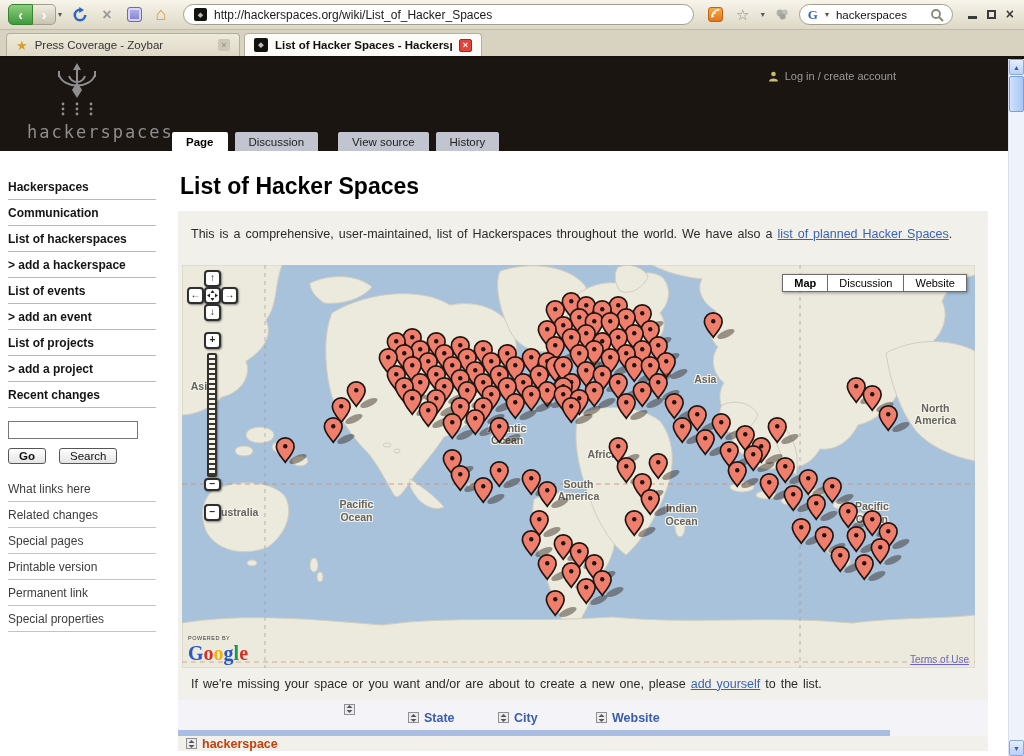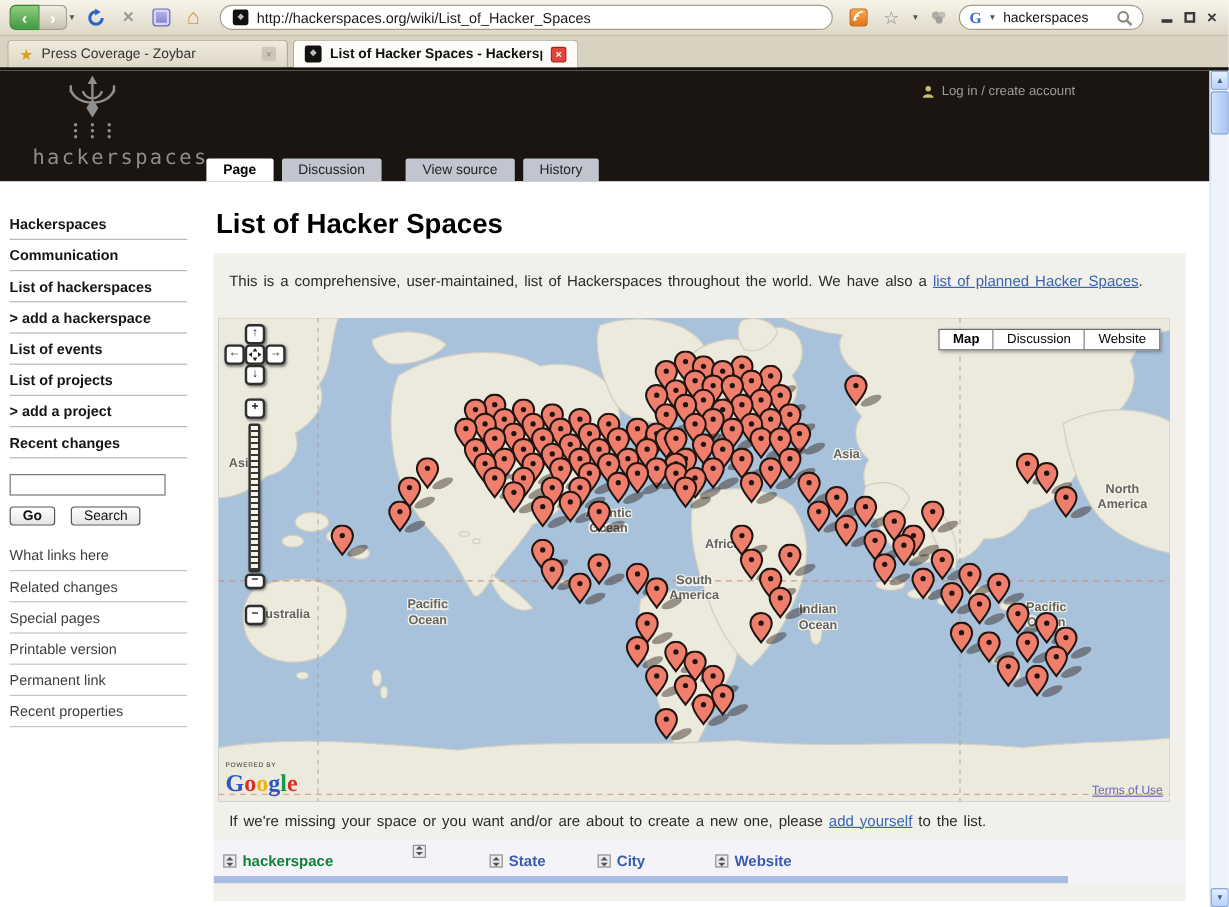--- a/index.html
+++ b/index.html
@@ -133,21 +133,21 @@
   .googlogo span:nth-child(1){color:#2a56c6}.googlogo span:nth-child(2){color:#d93025}
   .googlogo span:nth-child(3){color:#eeb211}.googlogo span:nth-child(4){color:#2a56c6}
   .googlogo span:nth-child(5){color:#1a9a49}.googlogo span:nth-child(6){color:#d93025}
   .terms { position:absolute; right:6px; bottom:3px; font-size:10px; color:#6a66c0;
            text-decoration:underline; cursor:pointer; }
 
   .mapfoot { margin:9px 18px 0 13px; font-size:12.5px; color:#2a2a2a; word-spacing:1.5px; }
   .thead { position:relative; height:36px; margin-top:9px; background:#f3f3f8; }
   .thcol { position:absolute; top:11px; display:flex; gap:5px; align-items:center;
            font-size:12.5px; font-weight:bold; color:#3a5dae; cursor:pointer; }
-  .thcol.first { color:#15803d; }
+  .thcol.first { color:#c2410c;margin-top:26px; }
   .thcol.lone { top:4px; }
   .sorticon { width:11px; height:11px; border:1px solid #8f8f8f; background:#ececf0;
               display:flex; align-items:center; justify-content:center; }
   .bluestrip { position:absolute; left:0; bottom:0; height:6px; width:712px; background:#a9bce2; }
 
   
   .scrollbar { position:absolute; right:0; top:59px; width:16px; height:697px;
                background:#eef3fb; border-left:1px solid #d8e0f0; }
   .sbtn { position:absolute; left:0; width:15px; height:16px;
           background:linear-gradient(#e4eefe,#b9d0f8); border:1px solid #89a9dc;
@@ -278,38 +278,39 @@
 
   <div class="page-body">
 
     <div class="sidebar">
       <div id="sidebar-nav">
           <div class="snav">Hackerspaces</div>
           <div class="snav">Communication</div>
           <div class="snav">List of hackerspaces</div>
           <div class="snav">&gt; add a hackerspace</div>
           <div class="snav">List of events</div>
+          <div class="snav">&gt; add an event</div>
           <div class="snav">List of projects</div>
           <div class="snav">&gt; add a project</div>
           <div class="snav">Recent changes</div>
         </div>
       <div class="sform">
         <input type="text" placeholder="" style="">
       </div>
       <div class="btnrow">
         <button class="go">Go</button>
         <button>Search</button>
       </div>
       <div id="sidebar-tools">
           <div class="stool">What links here</div>
           <div class="stool">Related changes</div>
           <div class="stool">Special pages</div>
           <div class="stool">Printable version</div>
           <div class="stool">Permanent link</div>
-          <div class="stool">Recent properties</div>
+          <div class="stool">Special properties</div>
         </div>
     </div>
 
     <div class="content">
       <h1 class="title">List of Hacker Spaces</h1>
 
       <div class="graybox">
         <p class="intro"><span>This is a comprehensive, user-maintained, list of Hackerspaces throughout the world. We have also a </span><a>list of planned Hacker Spaces</a><span>.</span></p>
 
         <div class="map" id="map">

